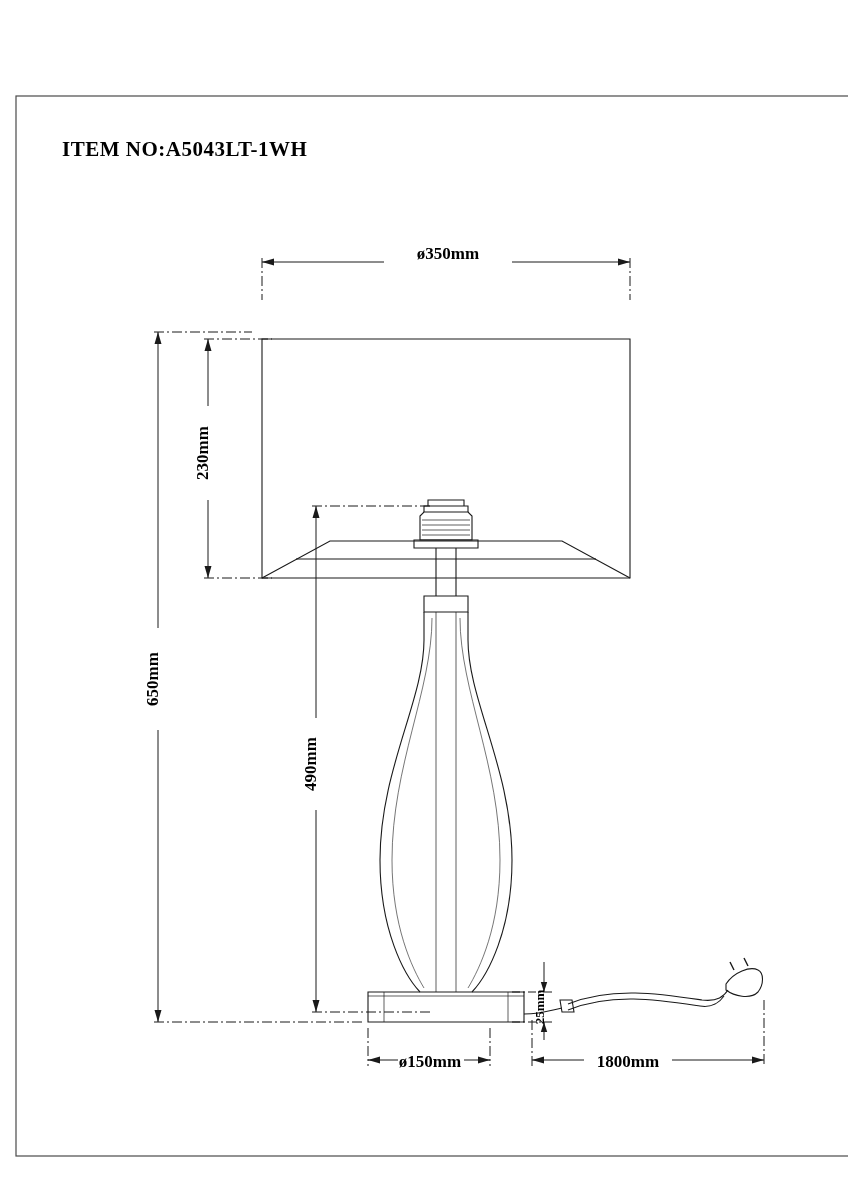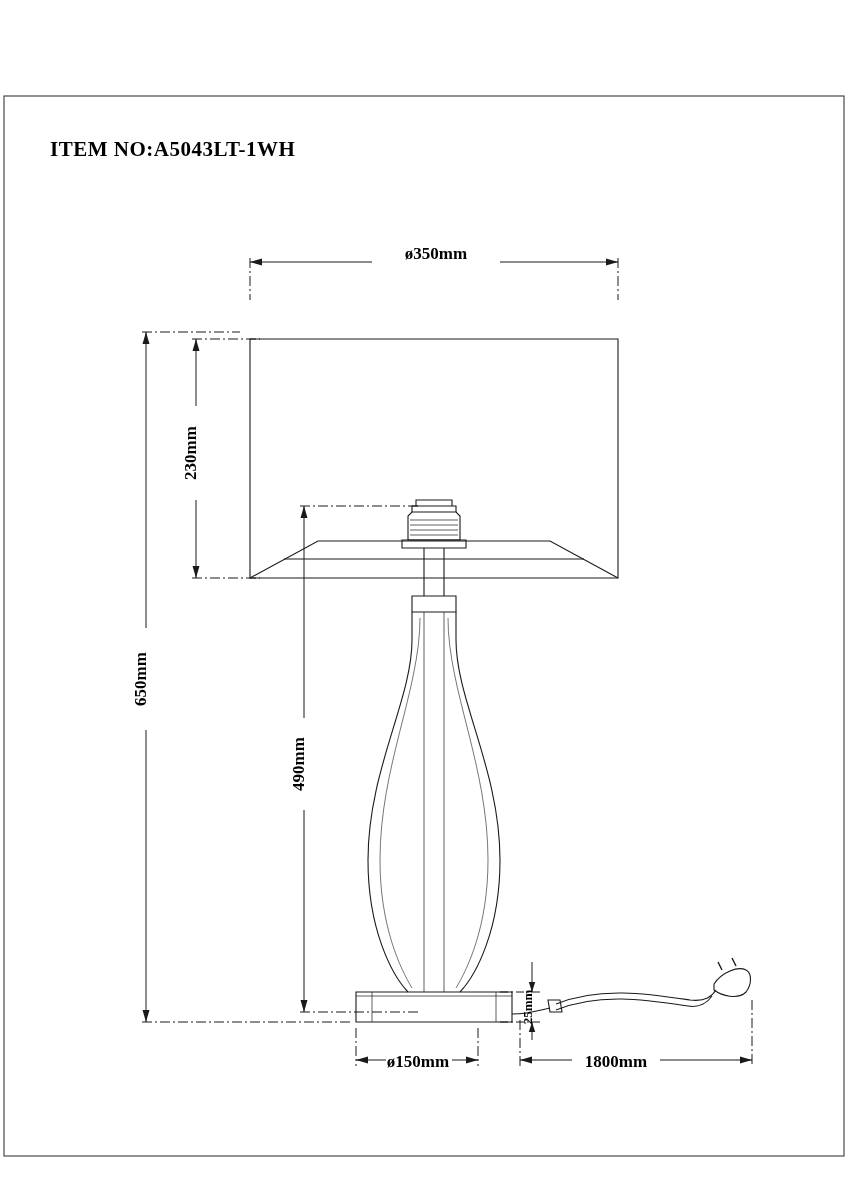--- a/index.html
+++ b/index.html
@@ -10,21 +10,21 @@
   body {
     width: 848px;
     height: 1200px;
     font-family: "Liberation Sans", sans-serif;
     color: #000000;
     position: relative;
     overflow: hidden;
   }
   #sheet {
     position: absolute;
-    left: 0;
+    left: 12px;
     top: 0;
     width: 692px;
     height: 1200px;
   }
   .svg-root {
     display: block;
   }
   .title-text {
     font-family: "Liberation Serif", serif;
     font-weight: bold;

